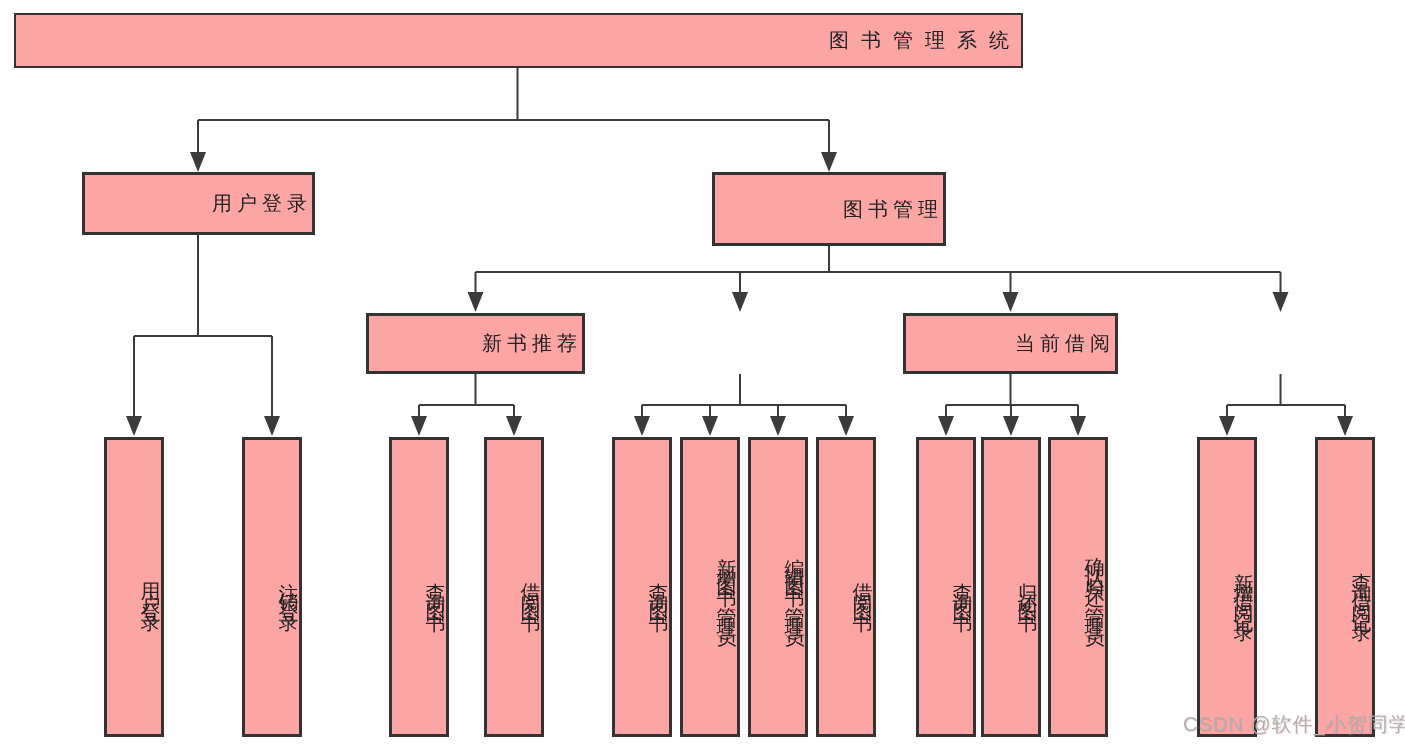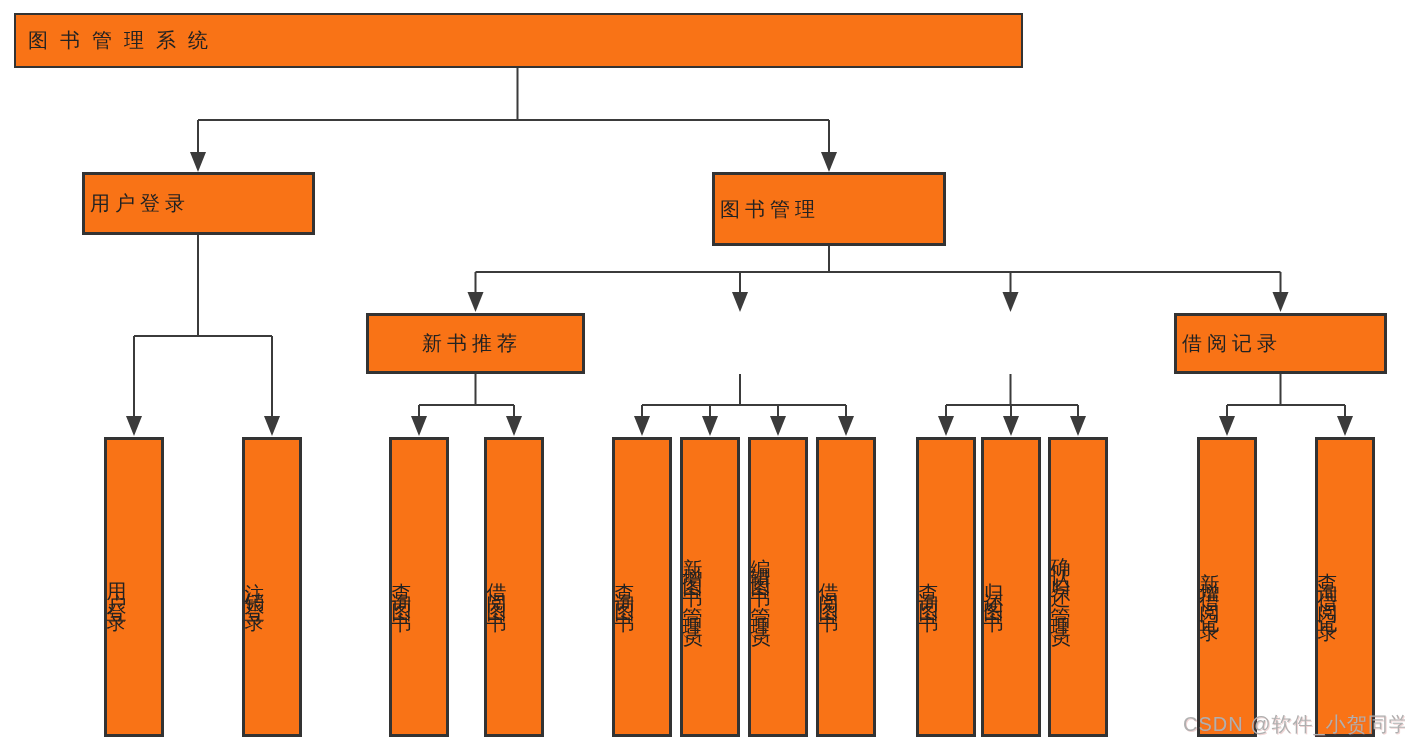--- a/index.html
+++ b/index.html
@@ -16,24 +16,24 @@
     background:var(--background);
     overflow:hidden;
     font-family:"Liberation Sans","DejaVu Sans",sans-serif;
     color:var(--text);
   }
   svg.connectors{position:absolute;left:0;top:0;width:1405px;height:747px;}
   svg.connectors path{stroke:var(--line);stroke-width:2;fill:none;}
   svg.connectors polygon{fill:var(--line);stroke:none;}
   .node{
     position:absolute;
-    background:#f97316;
+    background:#fca5a5;
     border:3px solid var(--box_border);
     box-sizing:border-box;
-    display:flex;align-items:center;justify-content:flex-start;
+    display:flex;align-items:center;justify-content:flex-end;
   }
   .node.root{border-width:2px;}
   .node.h span{
     font-size:20px;
     letter-spacing:5px;
     text-indent:5px;
     white-space:nowrap;
   }
   .node.root span{letter-spacing:12px;text-indent:12px;}
   .node.v span{
@@ -116,22 +116,22 @@
   <div class="node h" style="left:82px;top:172px;width:233px;height:63px;">
     <span>用户登录</span>
   </div>
   <div class="node h" style="left:712px;top:172px;width:234px;height:74px;">
     <span>图书管理</span>
   </div>
 
   <div class="node h" style="left:366px;top:313px;width:219px;height:61px;padding-left:48px;">
     <span>新书推荐</span>
   </div>
-  <div class="node h" style="left:1174px;top:313px;width:213px;height:61px;">
-    <span>借阅记录</span>
+  <div class="node h" style="left:903px;top:313px;width:215px;height:61px;">
+    <span>当前借阅</span>
   </div>
 
   <div class="node v" style="left:104px;top:437px;width:60px;height:300px;">
     <span>用户登录</span>
   </div>
   <div class="node v" style="left:242px;top:437px;width:60px;height:300px;">
     <span>注销登录</span>
   </div>
 
   <div class="node v" style="left:389px;top:437px;width:60px;height:300px;">

